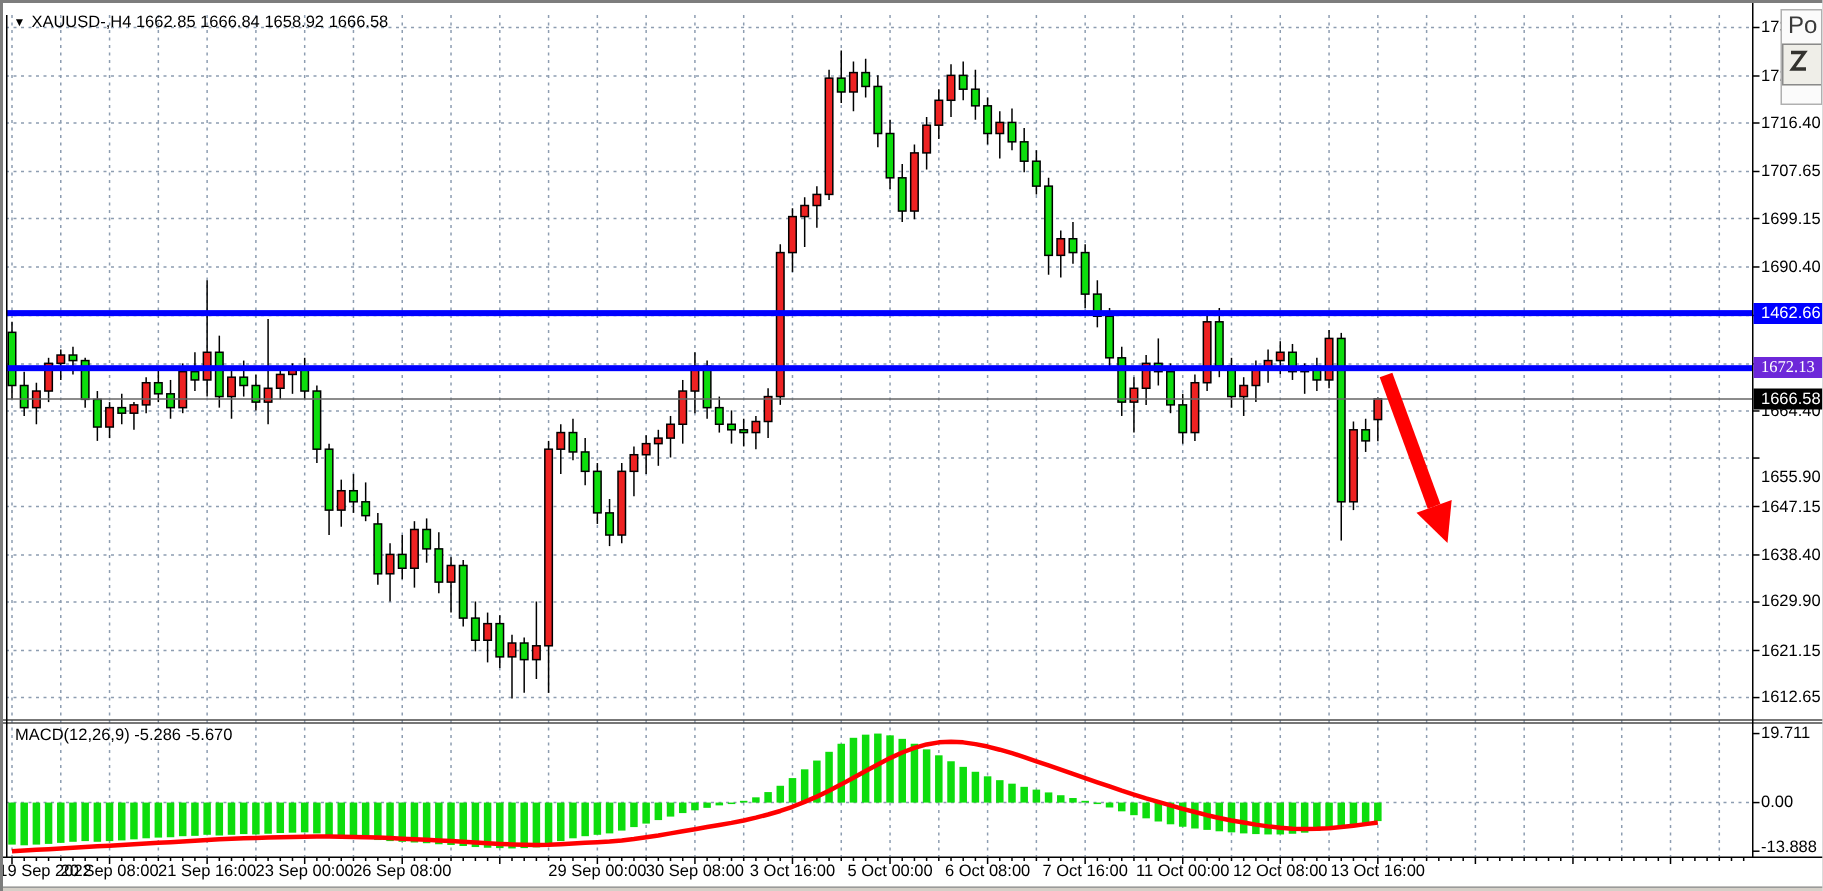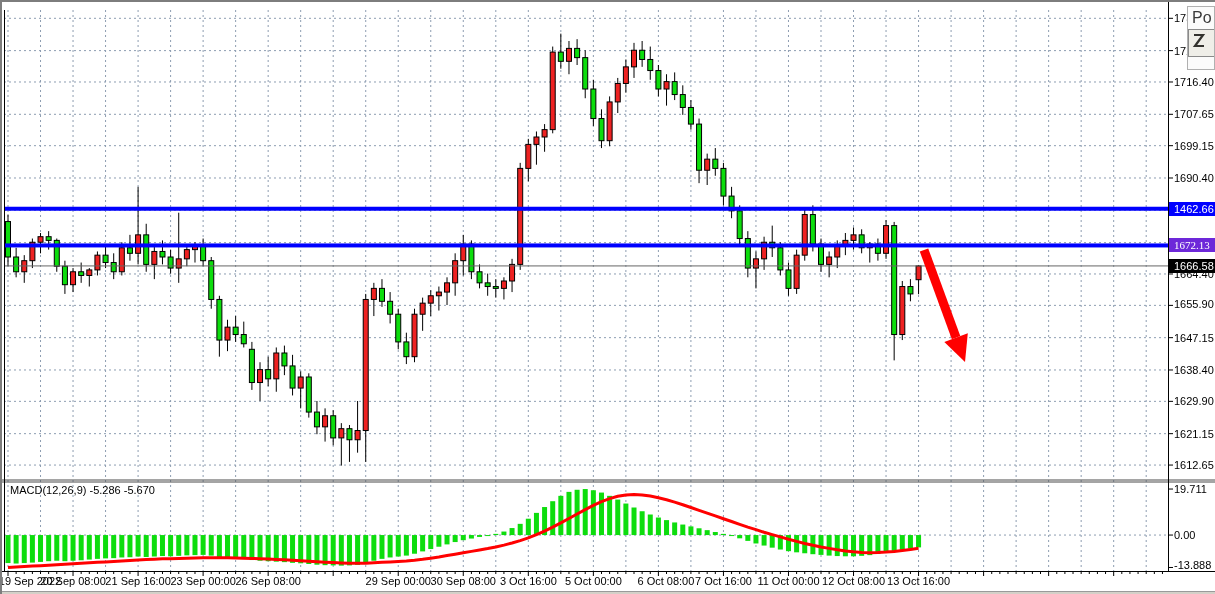--- a/index.html
+++ b/index.html
@@ -587,57 +587,60 @@
       <line x1="1166" y1="335.67085624508985" x2="1171" y2="335.67085624508985" stroke="#000" stroke-width="1"></line>
       <line x1="1166" y1="367.9764336213663" x2="1171" y2="367.9764336213663" stroke="#000" stroke-width="1"></line>
       <line x1="1166" y1="399.35899450117773" x2="1171" y2="399.35899450117773" stroke="#000" stroke-width="1"></line>
       <line x1="1166" y1="431.66457187745425" x2="1171" y2="431.66457187745425" stroke="#000" stroke-width="1"></line>
       <line x1="1166" y1="463.0471327572657" x2="1171" y2="463.0471327572657" stroke="#000" stroke-width="1"></line>
       <line x1="1166" y1="487.04328912466843" x2="1171" y2="487.04328912466843" stroke="#000" stroke-width="1"></line>
       <line x1="1166" y1="533.053050397878" x2="1171" y2="533.053050397878" stroke="#000" stroke-width="1"></line>
       <line x1="1166" y1="565.4706631299734" x2="1171" y2="565.4706631299734" stroke="#000" stroke-width="1"></line>
     </svg>
 
+  <div id="title-overlay" class="abs">
+    <span class="tri">▼</span><span>XAUUSD-,H4</span>&nbsp;<span>1662.85</span>&nbsp;<span>1666.84</span>&nbsp;<span>1658.92</span>&nbsp;<span>1666.58</span>
+  </div>
 
   <div id="macd-label" class="abs">
     <span>MACD(12,26,9)</span>
     <span>-5.286</span>
     <span>-5.670</span>
   </div>
 
   <div id="price-axis">
       <div class="pr-label" style="top: 16.3071px;">1733.65</div>
       <div class="pr-label" style="top: 48.6127px;">1724.90</div>
       <div class="pr-label" style="top: 79.9953px;">1716.40</div>
       <div class="pr-label" style="top: 112.301px;">1707.65</div>
       <div class="pr-label" style="top: 143.683px; text-align: center;">1699.15</div>
       <div class="pr-label" style="top: 175.989px;">1690.40</div>
       <div class="pr-label" style="top: 271.983px;">1664.40</div>
-      <div class="pr-label" style="top: 302px; text-align: right;">1655.90</div>
+      <div class="pr-label" style="top: 316px; text-align: right;">1655.90</div>
       <div class="pr-label" style="top: 335.671px;">1647.15</div>
       <div class="pr-label" style="top: 367.976px;">1638.40</div>
       <div class="pr-label" style="top: 399.359px;">1629.90</div>
       <div class="pr-label" style="top: 431.665px;">1621.15</div>
       <div class="pr-label" style="top: 463.047px;">1612.65</div>
       <div class="pr-label" style="top: 487.043px;">19.711</div>
       <div class="pr-label" style="top: 533.053px;">0.00</div>
       <div class="pr-label" style="top: 563px;">-13.888</div>
     </div>
   <div id="time-axis">
       <div class="t-label" style="left: 28px;">19 Sep 2022</div>
       <div class="t-label" style="left: 71.04px;">20 Sep 08:00</div>
       <div class="t-label" style="left: 136.08px;">21 Sep 16:00</div>
       <div class="t-label" style="left: 201.12px;">23 Sep 00:00</div>
       <div class="t-label" style="left: 266.16px;">26 Sep 08:00</div>
       <div class="t-label" style="left: 331.2px; margin-top: 28px;">27 Sep 16:00</div>
       <div class="t-label" style="left: 396.24px;">29 Sep 00:00</div>
       <div class="t-label" style="left: 461.28px;">30 Sep 08:00</div>
       <div class="t-label" style="left: 526.32px;">3 Oct 16:00</div>
       <div class="t-label" style="left: 591.36px;">5 Oct 00:00</div>
-      <div class="t-label" style="left: 656.4px; padding-left: 15px;">6 Oct 08:00</div>
+      <div class="t-label" style="left: 656.4px;">6 Oct 08:00</div>
       <div class="t-label" style="left: 721.44px;">7 Oct 16:00</div>
       <div class="t-label" style="left: 786.48px;">11 Oct 00:00</div>
       <div class="t-label" style="left: 851.52px;">12 Oct 08:00</div>
       <div class="t-label" style="left: 916.56px;">13 Oct 16:00</div>
     </div>
   <div id="tags-layer">
       <div class="tag" style="top: 199.744px; background: rgb(0, 0, 255);">1462.66</div>
       <div class="tag" style="top: 236.443px; background: #6d28d9; font-family: Liberation Serif, serif;">1672.13</div>
       <div class="tag" style="top: 256.934px; background: rgb(0, 0, 0);">1666.58</div>
     </div>

